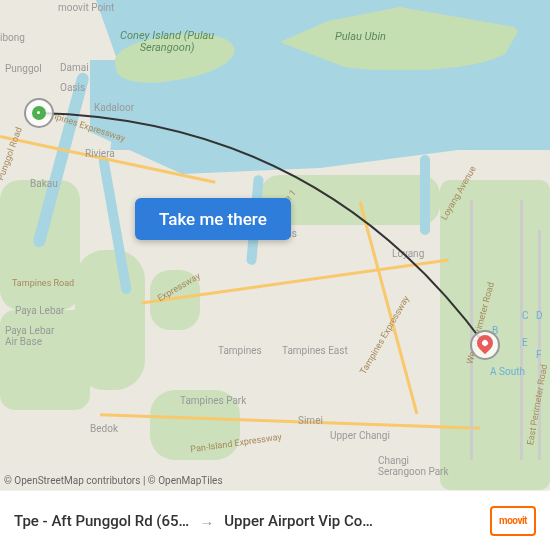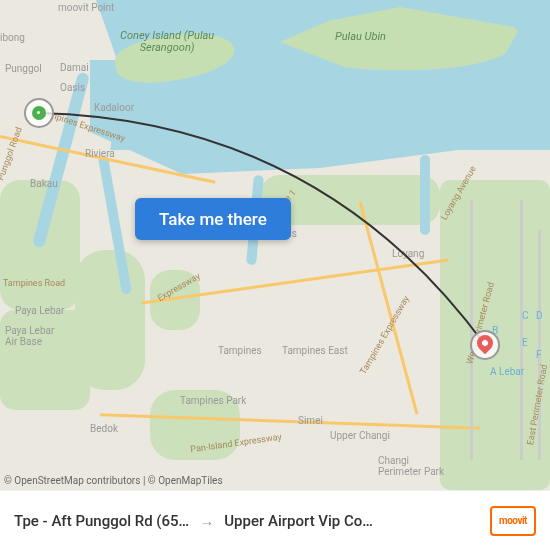--- a/index.html
+++ b/index.html
@@ -84,41 +84,41 @@
   <span class="label label-place" style="left:218px;top:345px">Tampines</span>
   <span class="label label-place" style="left:282px;top:345px">Tampines East</span>
   <span class="label label-place" style="left:180px;top:395px">Tampines Park</span>
   <span class="label label-place" style="left:298px;top:415px">Simei</span>
   <span class="label label-place" style="left:330px;top:430px">Upper Changi</span>
   <span class="label label-place" style="left:90px;top:423px">Bedok</span>
   <span class="label label-place" style="left:15px;top:305px">Paya Lebar</span>
   <span class="label label-place" style="left:5px;top:325px;line-height:1.1;white-space:pre">Paya Lebar
 Air Base</span>
   <span class="label label-place" style="left:378px;top:455px;line-height:1.1;white-space:pre">Changi
-Perimeter Park</span>
+Serangoon Park</span>
   <span class="label label-place" style="left:58px;top:2px">moovit Point</span>
   <span class="label label-place" style="left:0;top:32px">ibong</span>
 
   <span class="label label-road" style="left:38px;top:120px;transform:rotate(18deg)">Tampines Expressway</span>
   <span class="label label-road" style="left:0;top:175px;transform:rotate(-70deg);transform-origin:left">Punggol Road</span>
-  <span class="label label-road" style="left:3px;top:278px">Tampines Road</span>
+  <span class="label label-road" style="left:12px;top:278px">Tampines Road</span>
   <span class="label label-road" style="left:190px;top:438px;transform:rotate(-8deg)">Pan-Island Expressway</span>
   <span class="label label-road" style="left:428px;top:188px;transform:rotate(-60deg)">Loyang Avenue</span>
   <span class="label label-road" style="left:438px;top:318px;transform:rotate(-75deg)">West Perimeter Road</span>
   <span class="label label-road" style="left:530px;top:440px;transform:rotate(-80deg);transform-origin:left">East Perimeter Road</span>
   <span class="label label-road" style="left:240px;top:210px;transform:rotate(-48deg)">Pasir Ris Drive 1</span>
   <span class="label label-road" style="left:340px;top:330px;transform:rotate(-60deg)">Tampines Expressway</span>
   <span class="label label-road" style="left:155px;top:282px;transform:rotate(-30deg)">Expressway</span>
 
   <span class="label" style="left:492px;top:325px;font-size:10px;color:#6ab0d4">B</span>
   <span class="label" style="left:522px;top:310px;font-size:10px;color:#6ab0d4">C</span>
   <span class="label" style="left:536px;top:310px;font-size:10px;color:#6ab0d4">D</span>
   <span class="label" style="left:522px;top:337px;font-size:10px;color:#6ab0d4">E</span>
   <span class="label" style="left:536px;top:349px;font-size:10px;color:#6ab0d4">F</span>
-  <span class="label" style="left:490px;top:366px;font-size:10px;color:#6ab0d4">A Lebar</span>
+  <span class="label" style="left:490px;top:366px;font-size:10px;color:#6ab0d4">A South</span>
 
   <svg class="route-arc">
     <path d="M 39 113 Q 320 120 485 345" stroke="#333" stroke-width="2" fill="none"></path>
   </svg>
 
   <div class="marker marker-start">
     <div class="inner"></div>
   </div>
   <div class="marker marker-end">
     <div class="inner">

